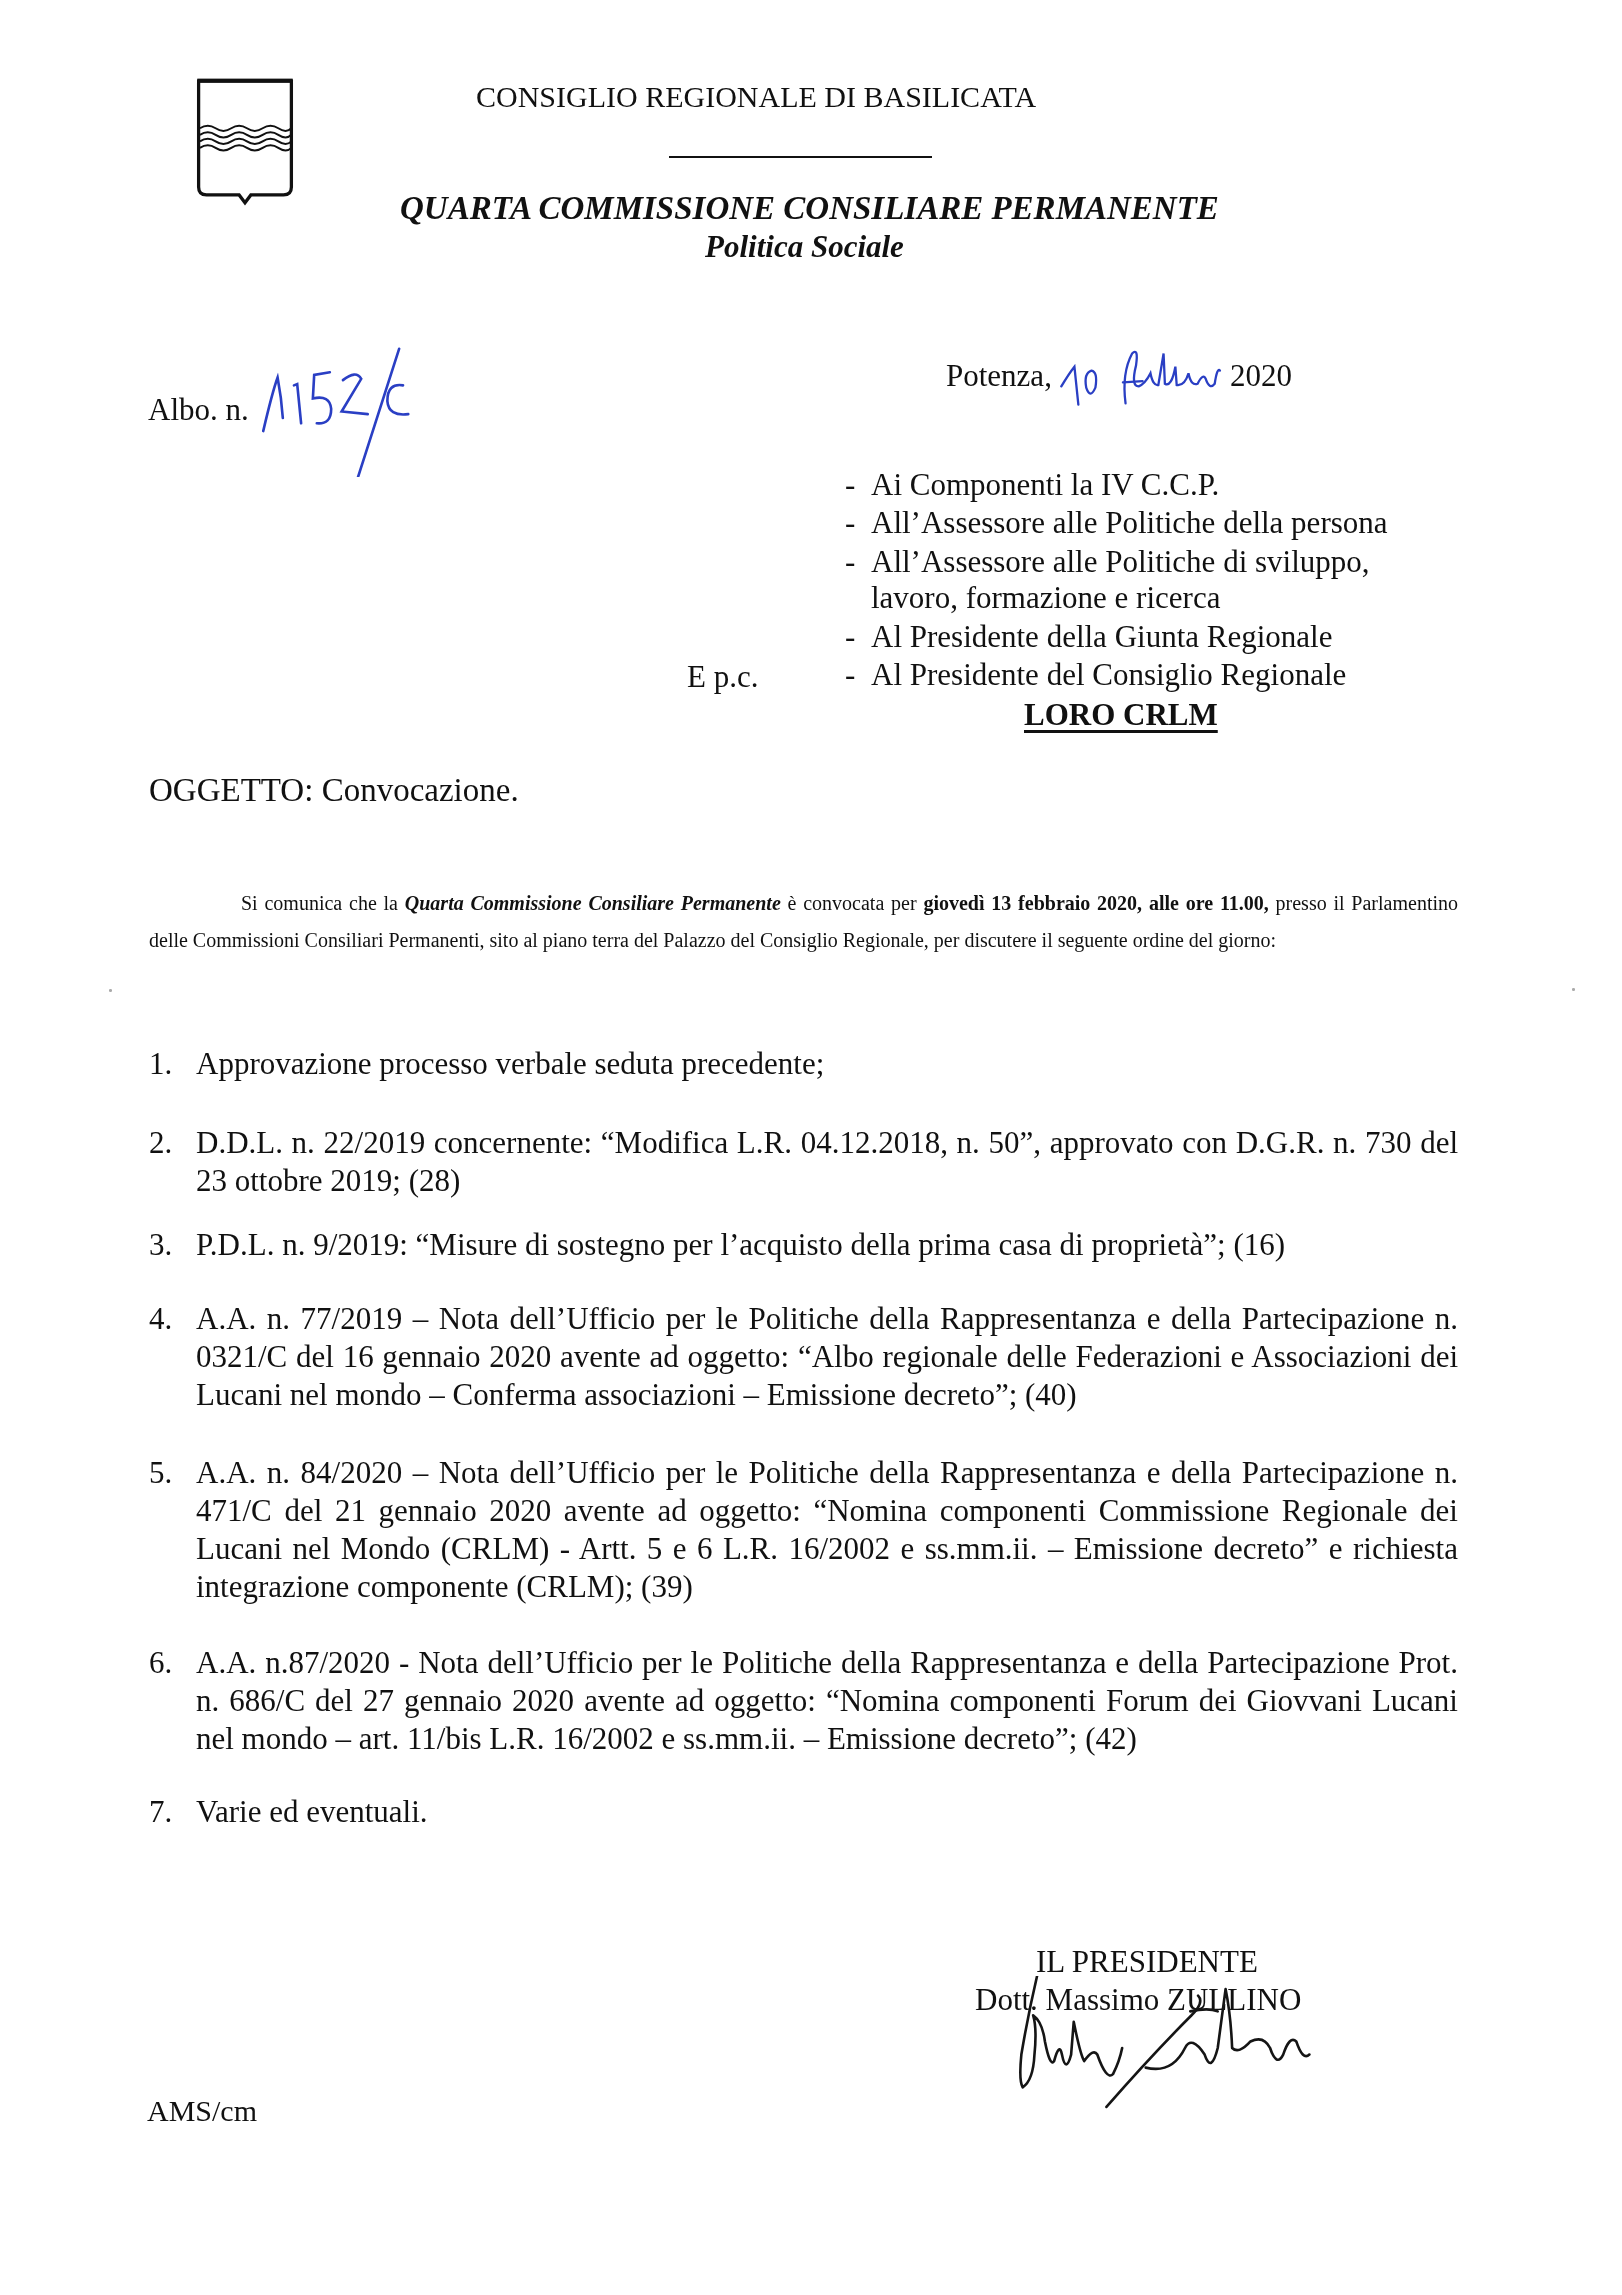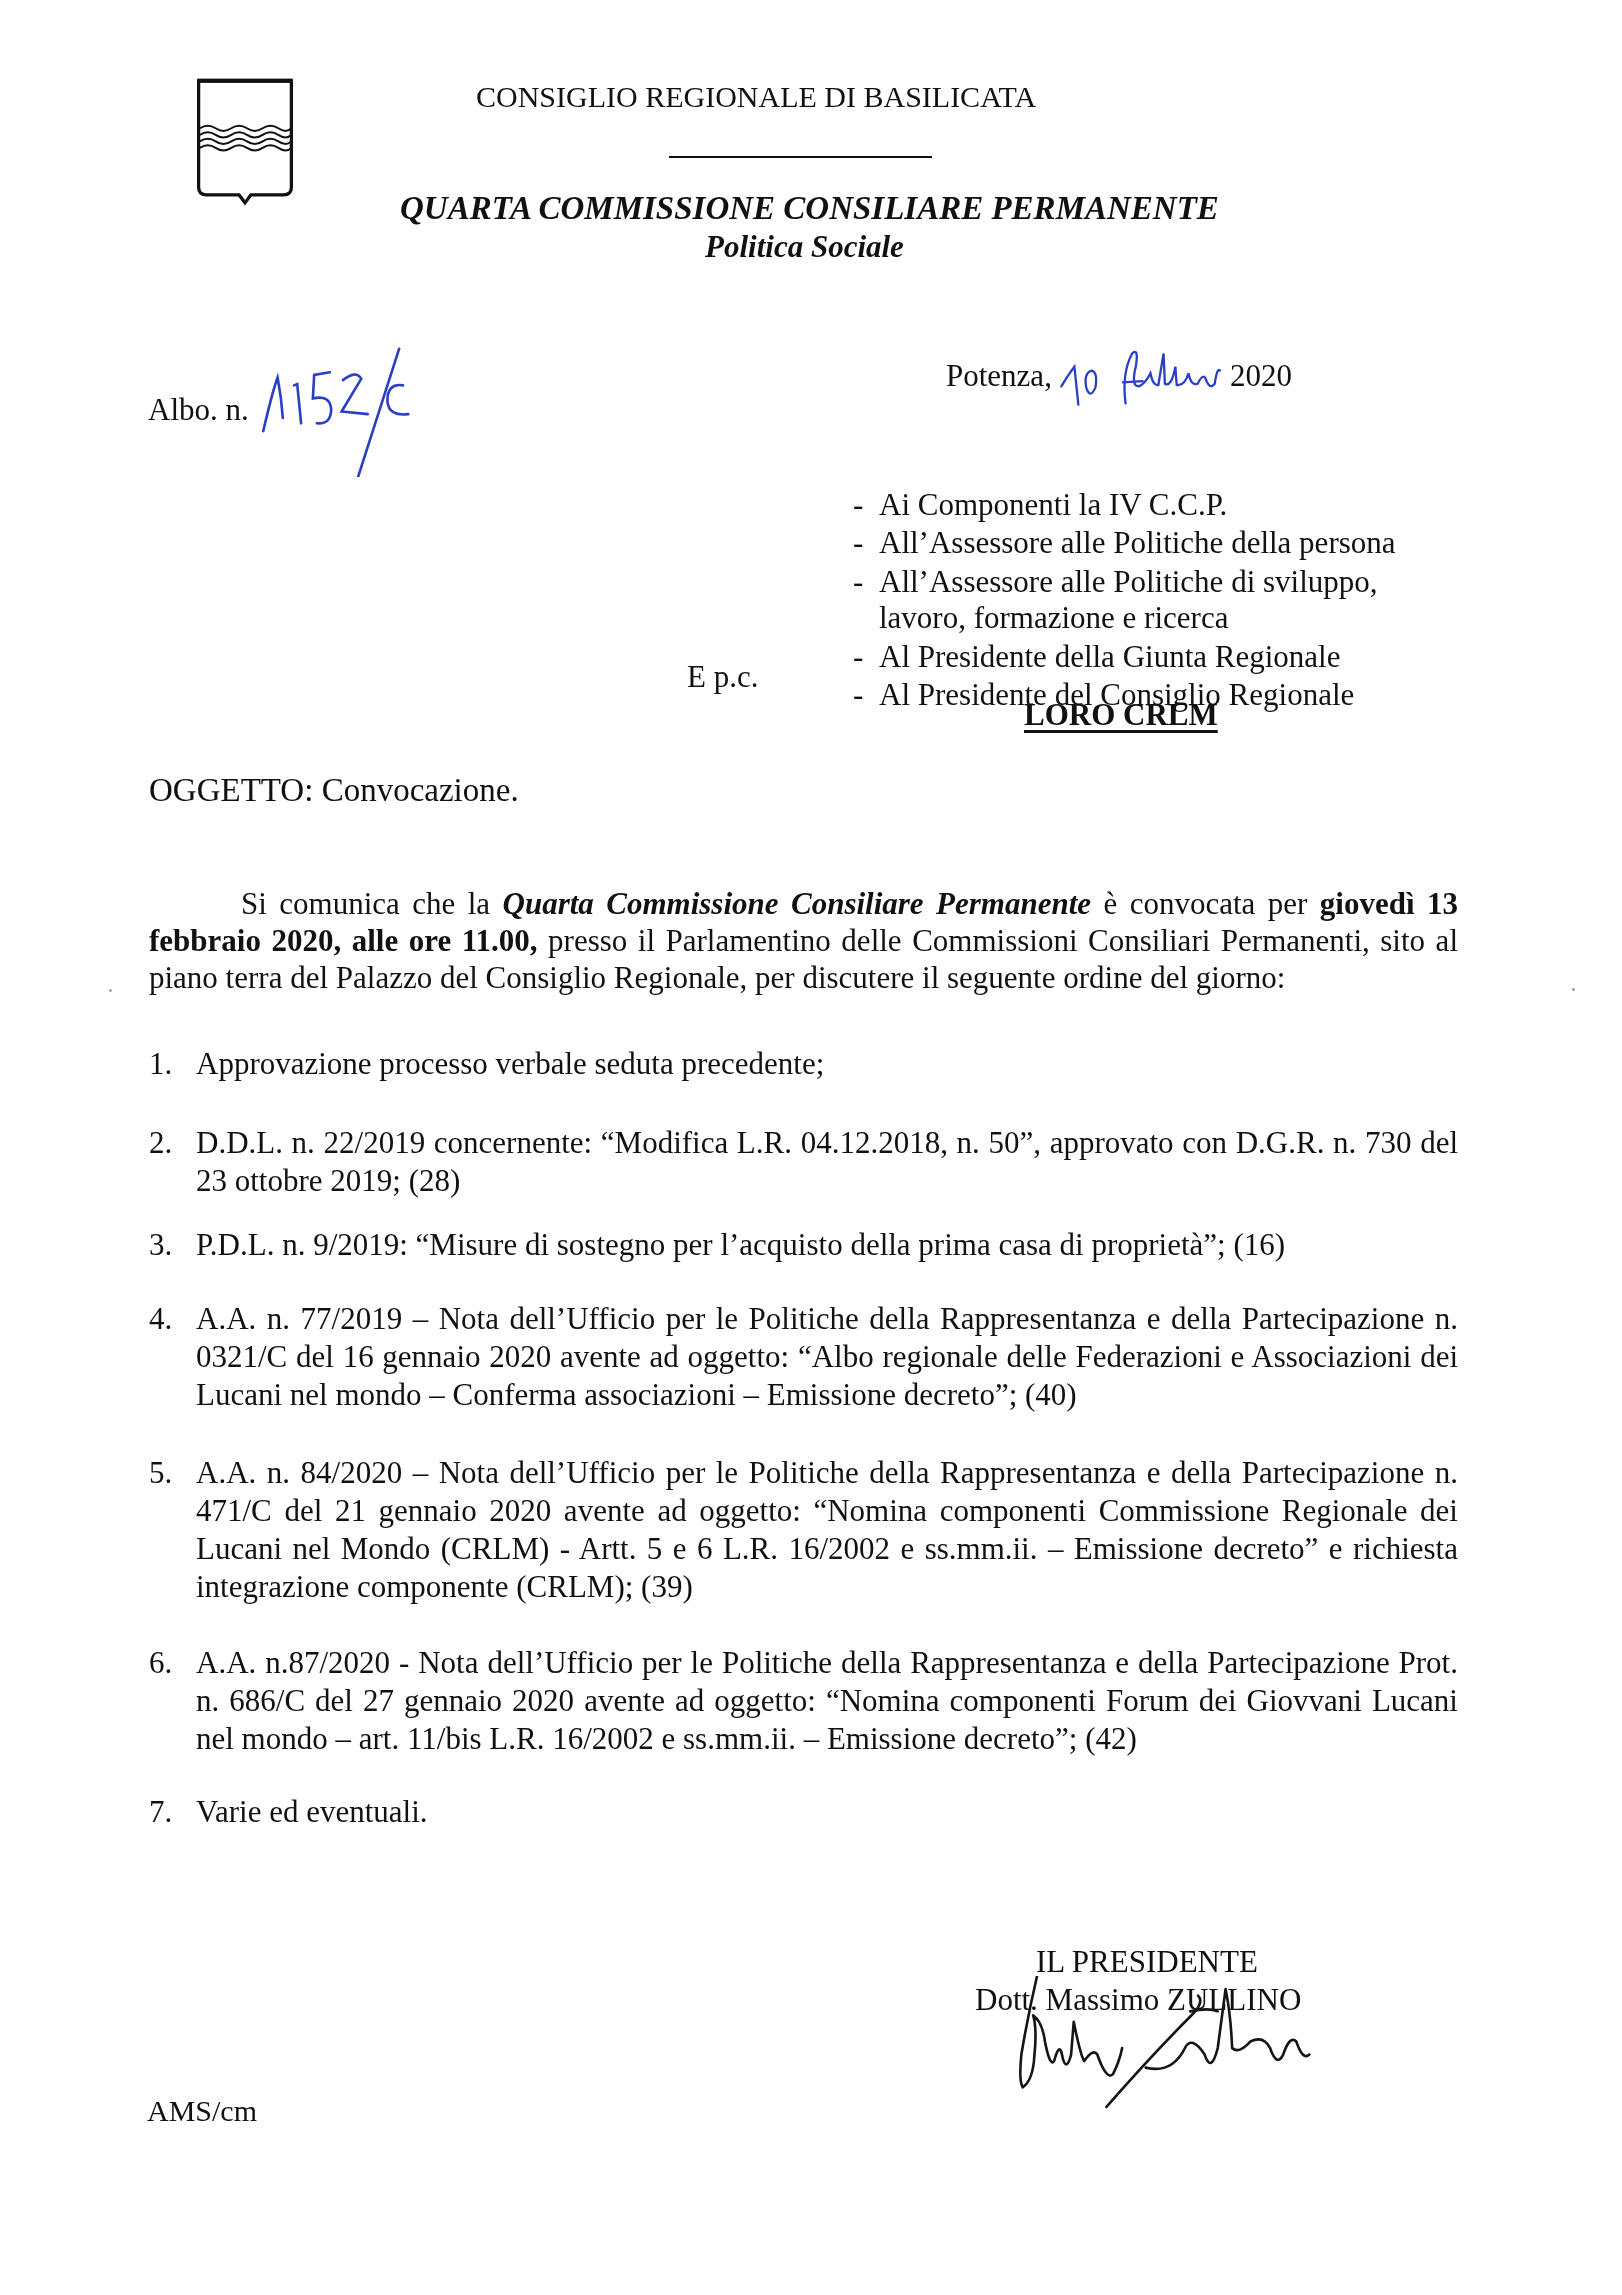--- a/index.html
+++ b/index.html
@@ -20,30 +20,30 @@
 
   
   #prot-label { left: 148px; top: 391px; }
   #prot-hand { left: 258px; top: 346px; width: 196px; height: 131px; }
   #date-label { left: 946px; top: 357px; }
   #date-hand-day { left: 1060px; top: 347px; width: 236px; height: 59px; }
   #date-year { left: 1230px; top: 357px; }
 
   
   #recipients { left: 845px; top: 466px; }
-  .rcpt { position: absolute; left: 8px; white-space: nowrap; margin-top: 20px; }
+  .rcpt { position: absolute; left: 0; white-space: nowrap; }
   .rcpt .dash { display: inline-block; width: 26px; }
   #epc { left: 687px; top: 658px; }
   #loro-sedi { left: 1024px; top: 696px; font-weight: bold; text-decoration: underline; text-decoration-thickness: 2.6px; text-underline-offset: 5.2px; }
 
   
   #subject { left: 149px; top: 772px; font-size: 33px; font-weight: normal; }
 
   
-  #intro { left: 149px; top: 885px; width: 1309px; text-align: justify; font-size: 31px; line-height: 37px; white-space: normal; }
+  #intro { left: 149px; top: 885px; width: 1309px; text-align: justify; font-size: 20px; line-height: 37px; white-space: normal; }
   #intro .ind { display: inline-block; width: 92px; }
 
   
   .item { position: absolute; left: 149px; width: 1309px; font-size: 31px; line-height: 38px; }
   .item .num { position: absolute; left: 0; top: 0; }
   .item .txt { display: block; margin-left: 47px; text-align: justify; text-align-last: left; }
 
   
   #sig-title { left: 1036px; top: 1943px; }
   #sig-name { left: 975px; top: 1981px; }

